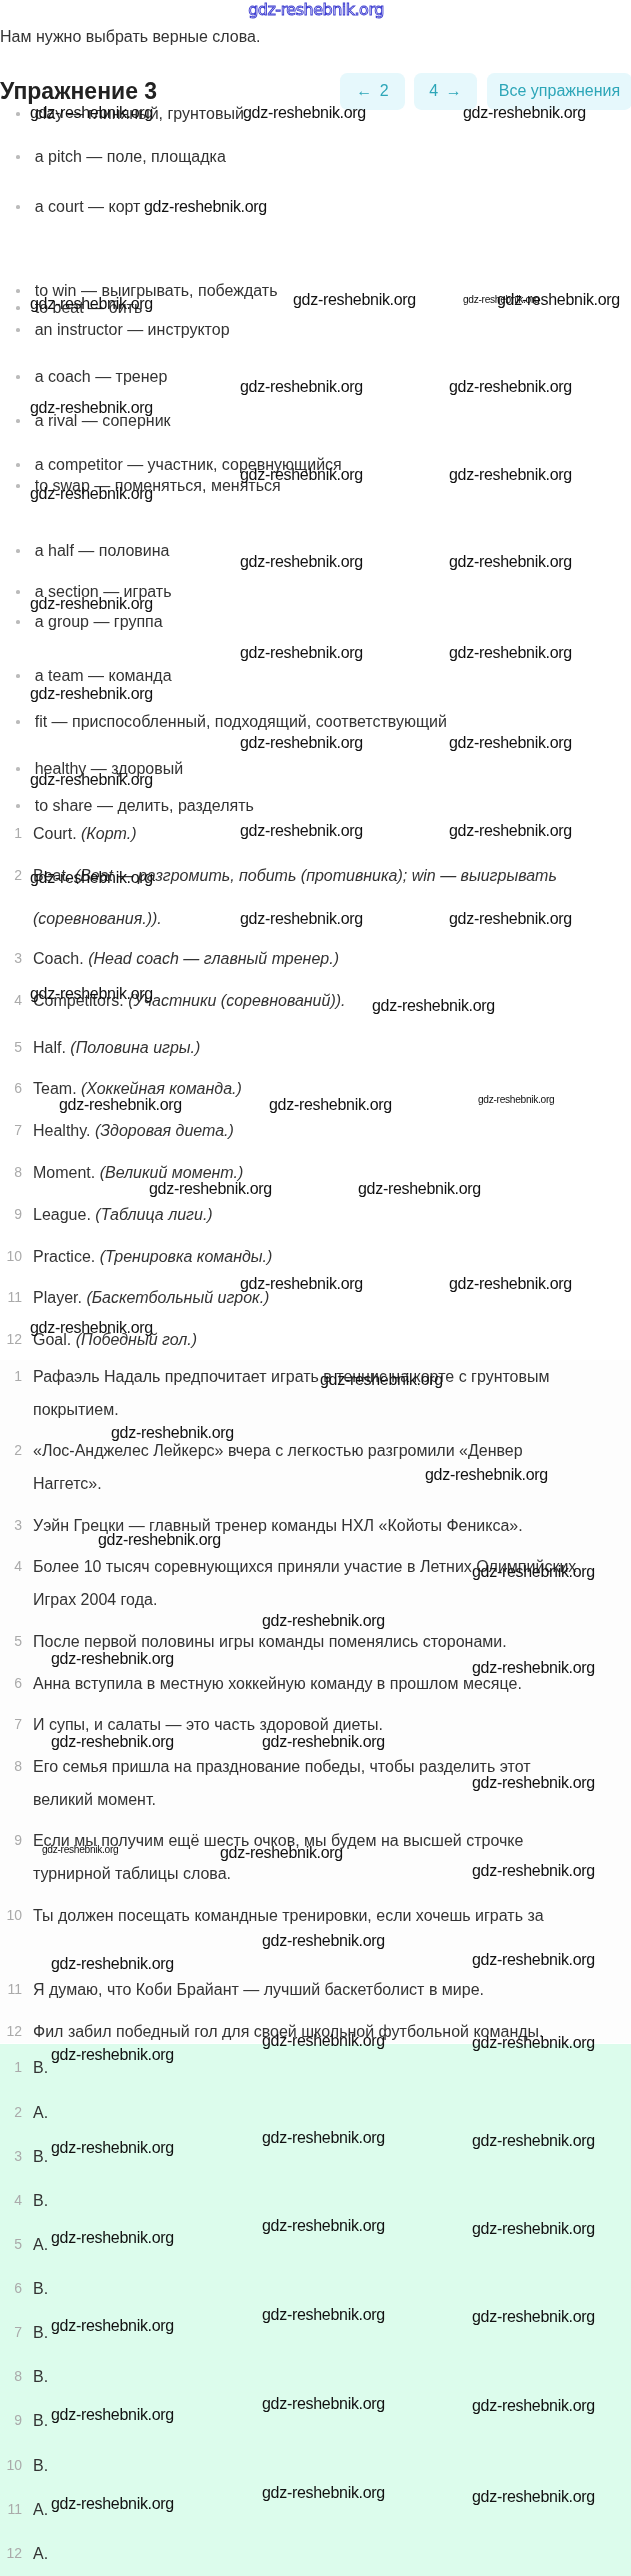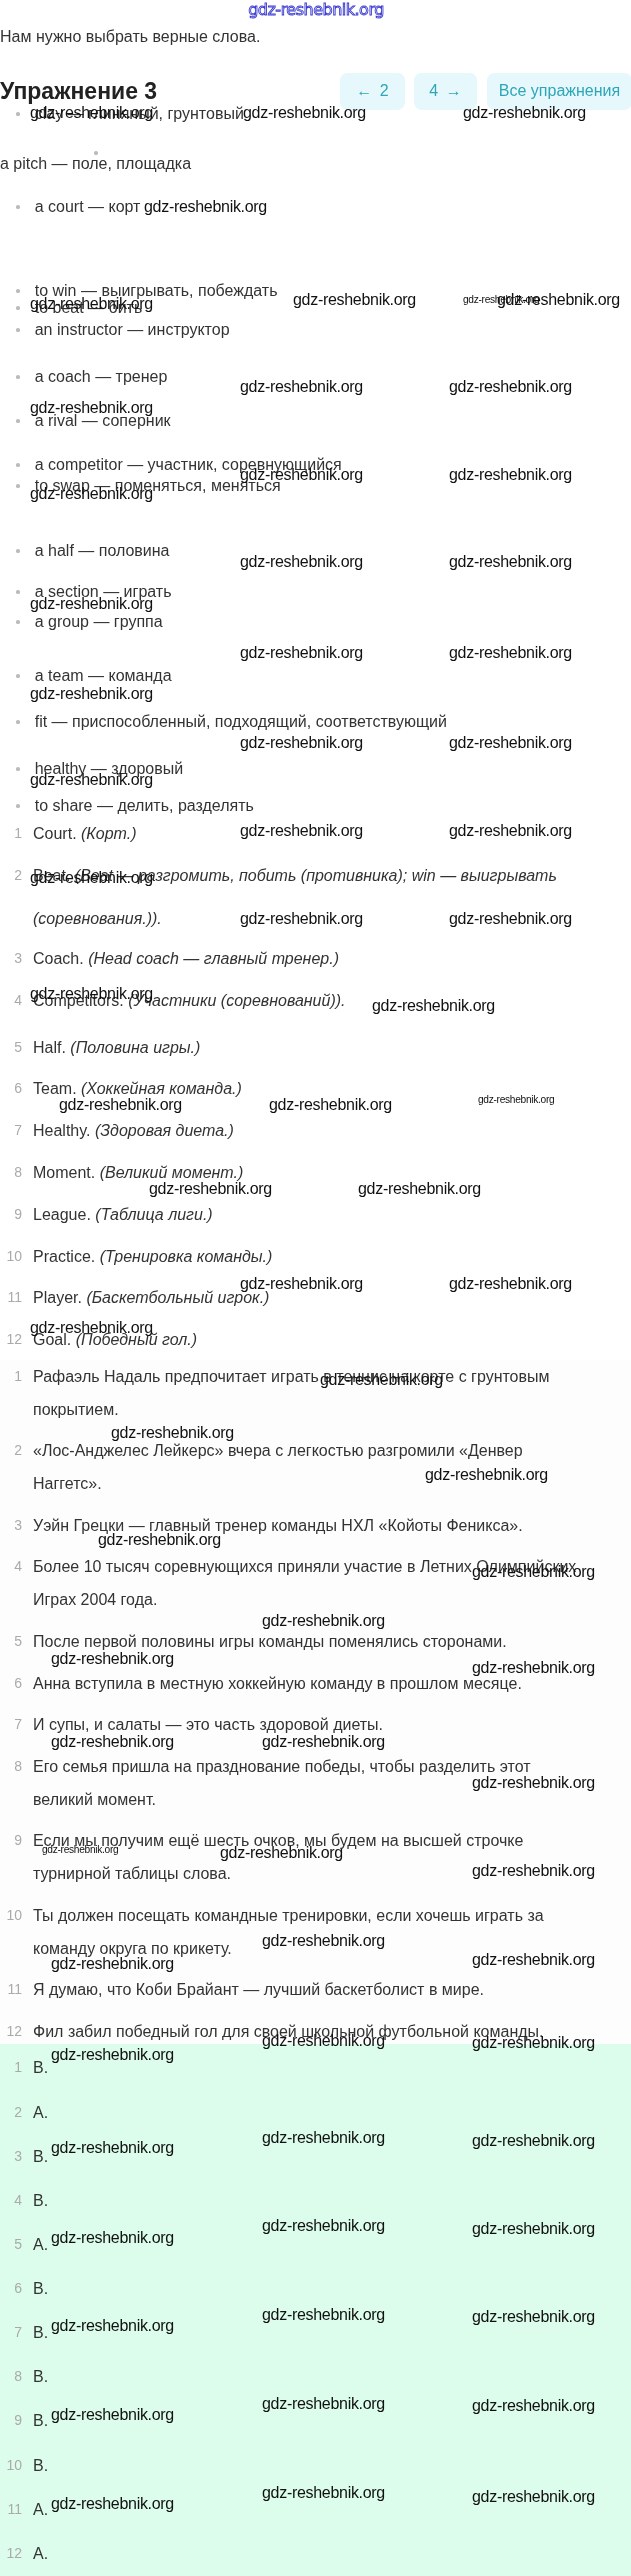--- a/index.html
+++ b/index.html
@@ -80,21 +80,21 @@
     <span>→</span>
   </button>
   <button class="nav-btn nav-all">Все упражнения</button>
 </div>
 
 <div id="vocab" class="vocab-list">
     <div class="vocab-item" style="top: 0px;">
       <span class="bullet"></span>
       <span>clay — глиняный, грунтовый</span>
     </div>
-    <div class="vocab-item" style="top: 49px; flex-direction: column;">
+    <div class="vocab-item" style="top: 43px;">
       <span class="bullet"></span>
       <span>a pitch — поле, площадка</span>
     </div>
     <div class="vocab-item" style="top: 93px;">
       <span class="bullet"></span>
       <span>a court — корт</span>
     </div>
     <div class="vocab-item" style="top: 152px; margin-top: 42px;">
       <span class="bullet"></span>
       <span>to beat — бить</span>
@@ -285,21 +285,20 @@
       <span class="num">9</span>
       <div>
         <div>Если мы получим ещё шесть очков, мы будем на высшей строчке</div>
         <div style="margin-top: 0px;">турнирной таблицы слова.</div>
       </div>
     </div>
     <div class="num-item" style="top: 539px;">
       <span class="num">10</span>
       <div>
         <div>Ты должен посещать командные тренировки, если хочешь играть за</div>
-        <div style="margin-top: 0px;">команду округа по крикету.</div>
       </div>
     </div>
     <div class="num-item" style="top: 613px;">
       <span class="num">11</span>
       <div>
         <div>Я думаю, что Коби Брайант — лучший баскетболист в мире.</div>
       </div>
     </div>
     <div class="num-item" style="top: 655px;">
       <span class="num">12</span>

